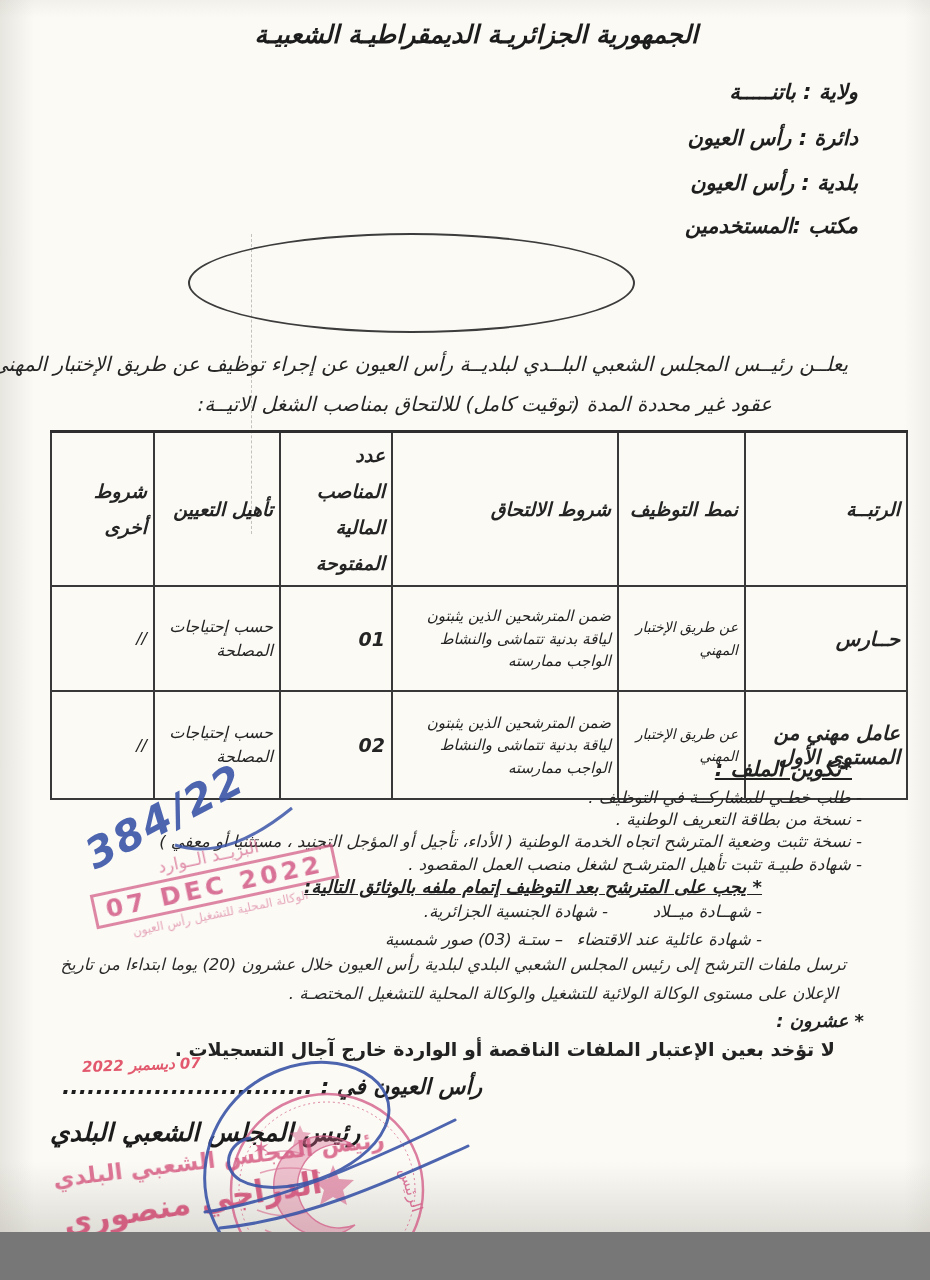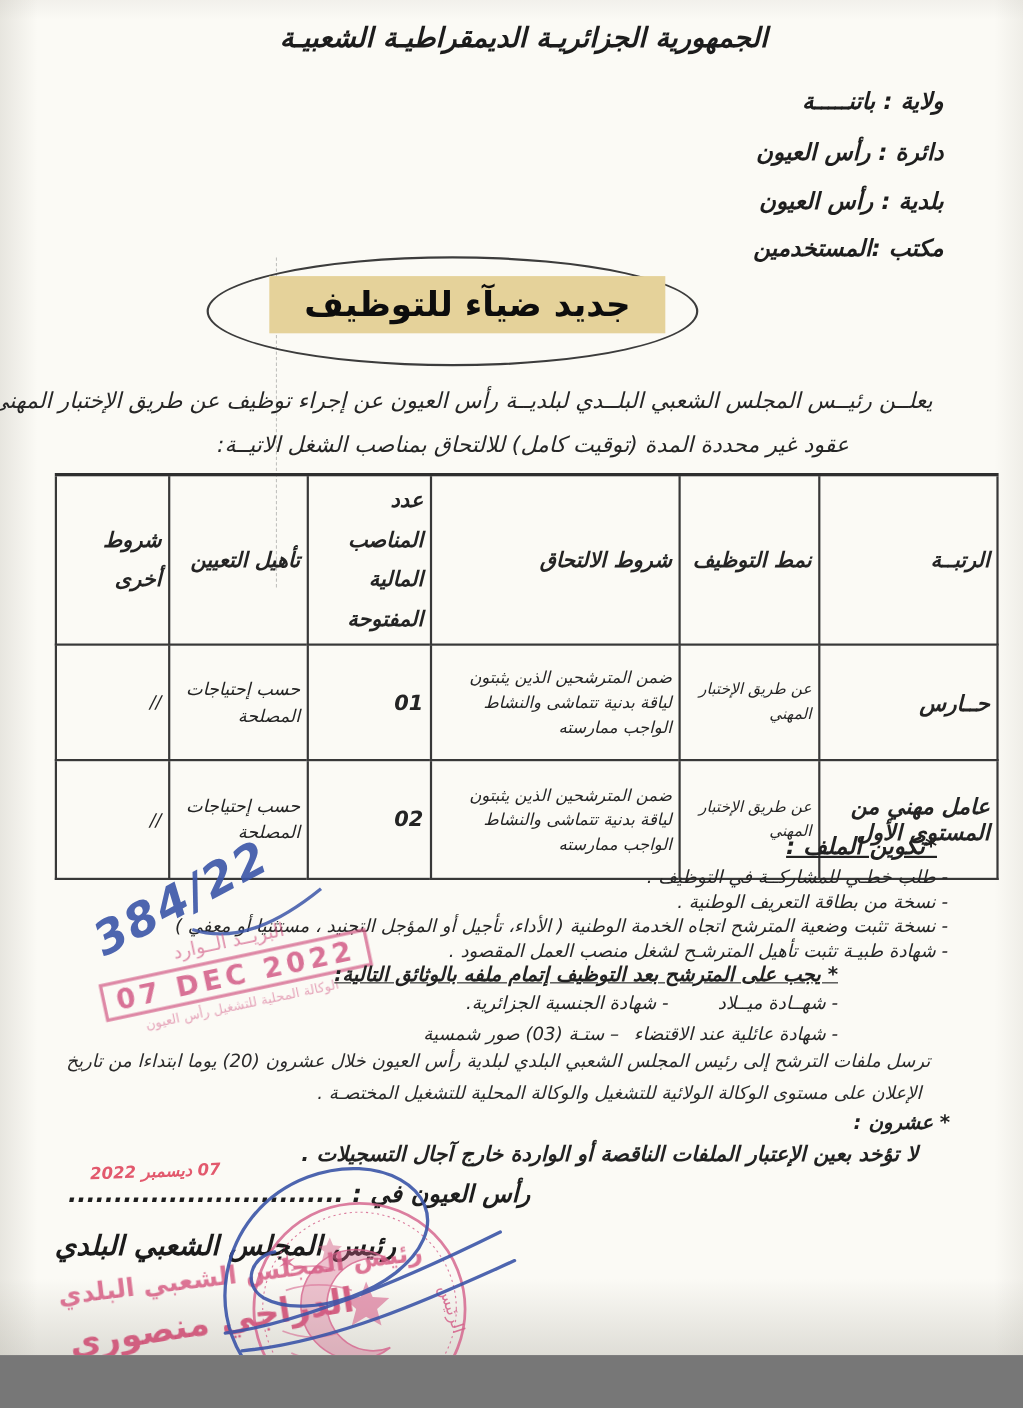--- a/index.html
+++ b/index.html
@@ -42,21 +42,21 @@
   
   .file-heading{top:757px;right:78px;font-size:21px;font-weight:bold;font-style:italic;text-decoration:underline;}
   .file-item{right:68px;font-size:16.5px;font-style:italic;white-space:nowrap;color:#262626;}
   
   .comp-heading{top:876px;right:168px;font-size:18px;font-weight:bold;font-style:italic;text-decoration:underline;white-space:nowrap;}
   .doc-item{font-size:16.5px;font-style:italic;white-space:nowrap;color:#262626;}
   
   .sub1{top:955px;right:84px;font-size:16.5px;font-style:italic;white-space:nowrap;color:#2a2a2a;}
   .sub2{top:984px;right:92px;font-size:16.5px;font-style:italic;white-space:nowrap;color:#2a2a2a;}
   .remark-h{top:1010px;right:66px;font-size:18px;font-weight:bold;font-style:italic;}
-  .remark-t{top:1038px;right:95px;font-size:19px;font-weight:bold;font-style:italic;white-space:nowrap;}
+  .remark-t{top:1038px;right:95px;font-size:19px;font-weight:bold;white-space:nowrap;}
   
   .hand-ref{left:78px;top:792px;font-size:42px;color:#3b55a8;transform:rotate(-28deg);font-style:italic;
             font-weight:bold;letter-spacing:2px;direction:ltr;opacity:.9;}
   .mail-stamp{left:84px;top:846px;width:260px;transform:rotate(-12deg);color:#d4608a;text-align:center;direction:rtl;}
   .mail-l1{font-size:17px;letter-spacing:7px;opacity:.7;filter:blur(.4px);white-space:nowrap;}
   .mail-box{display:inline-block;margin-top:3px;border:3px solid rgba(212,96,138,.85);padding:0 10px;
             font-size:25px;font-weight:bold;letter-spacing:4px;direction:ltr;opacity:.88;filter:blur(.3px);}
   .mail-l2{margin-top:3px;font-size:12px;opacity:.55;filter:blur(.6px);white-space:nowrap;}
   .red-date{left:82px;top:1056px;font-size:15px;font-weight:bold;font-style:italic;color:#e0485f;
             transform:rotate(-2deg);white-space:nowrap;opacity:.9;}
@@ -76,21 +76,20 @@
 
   <div class="abs republic b it">الجمهورية الجزائريـة الديمقراطيـة الشعبيـة</div>
   <div class="abs admin-line b it" style="top:80px;">ولاية : باتنـــــة</div>
   <div class="abs admin-line b it" style="top:126px;">دائرة : رأس العيون</div>
   <div class="abs admin-line b it" style="top:171px;">بلدية : رأس العيون</div>
   <div class="abs admin-line b it" style="top:214px;">مكتب :المستخدمين</div>
 
   <div class="abs fold"></div>
 
   <div class="abs oval"></div>
-  <div class="abs banner" style="background:#e5d29a;">جديد ضيآء للتوظيف</div>
 
   <div class="abs intro1 it">يعلــن رئيــس المجلس الشعبي البلــدي لبلديــة رأس العيون عن إجراء توظيف عن طريق  الإختبار المهني</div>
   <div class="abs intro2 it">عقود غير محددة المدة (توقيت كامل)  للالتحاق بمناصب الشغل الاتيــة:</div>
 
   <table class="jobs">
     <colgroup>
       <col style="width:162px">
         <col style="width:127px">
         <col style="width:226px">
       <col style="width:112px">

